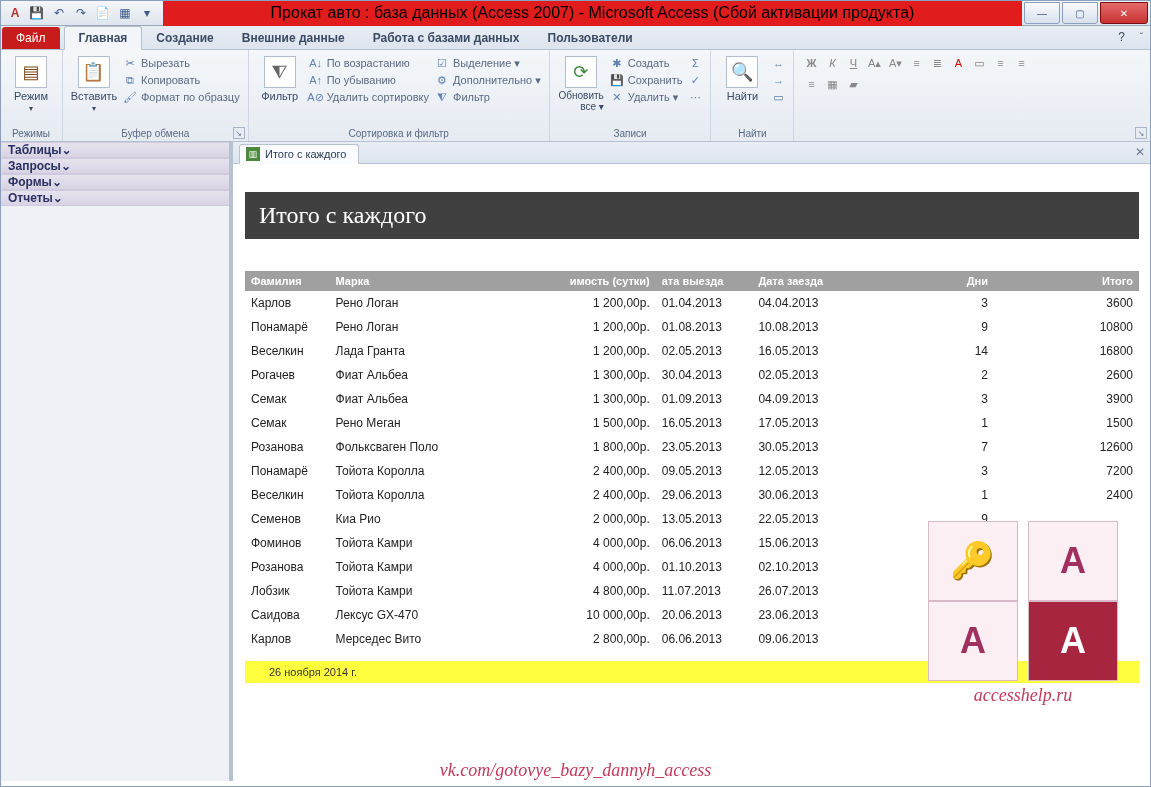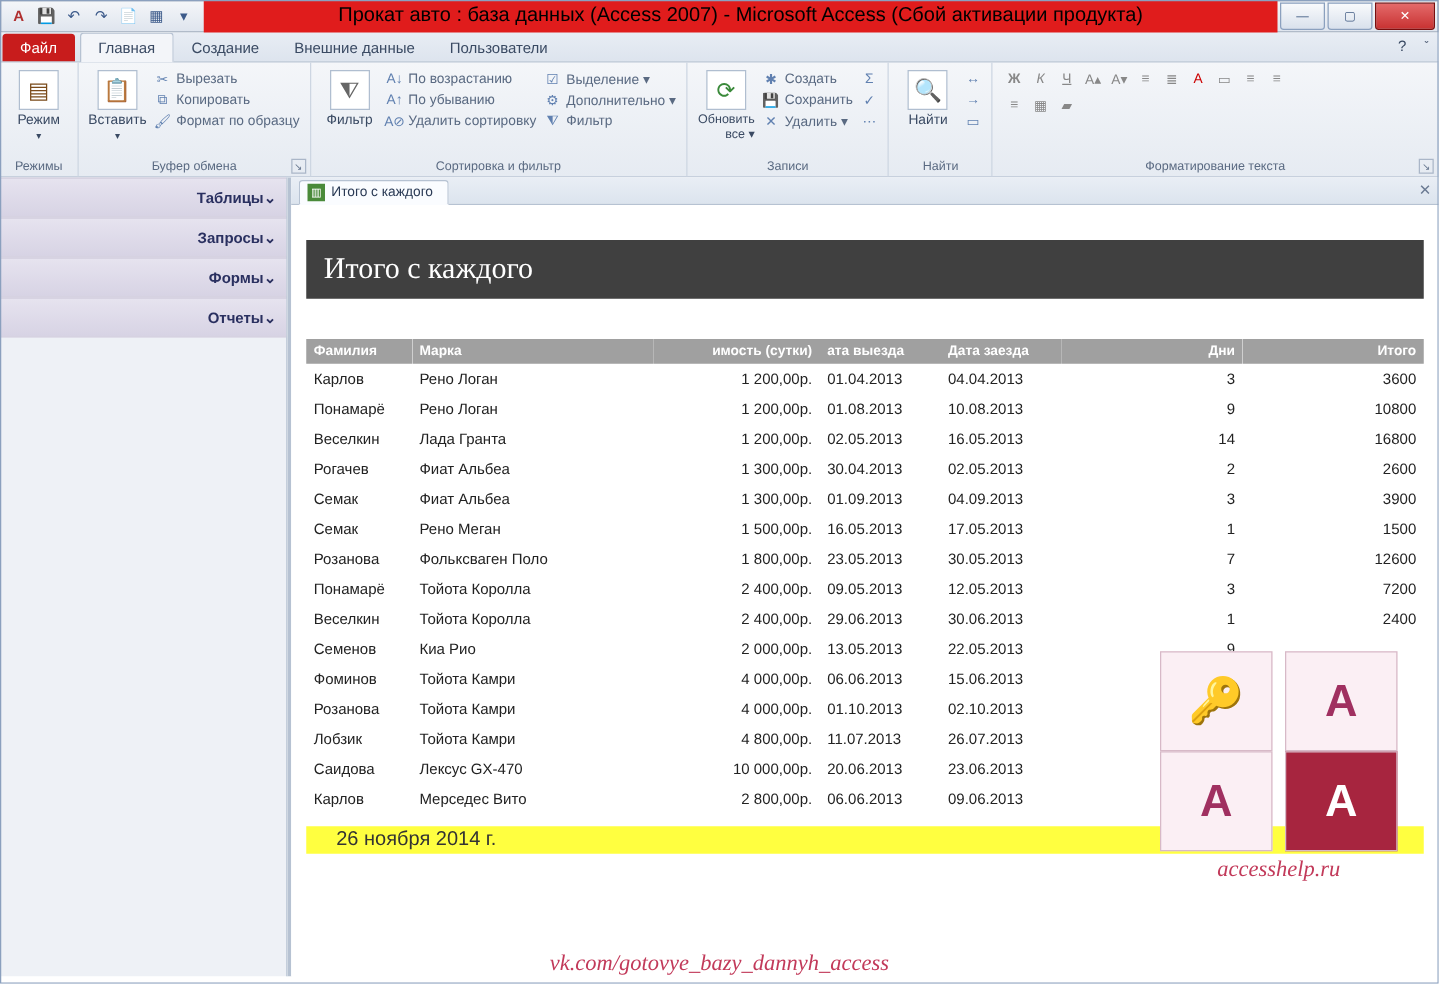--- a/index.html
+++ b/index.html
@@ -10,21 +10,21 @@
 .qat { display: flex; gap: 2px; padding: 0 4px; align-items: center; height: 100%; }
 .qat-btn { width: 20px; height: 20px; display: flex; align-items: center; justify-content: center; color: #3c5a8a; font-size: 12px; }
 .title-strip { flex: 1; height: 34px; background: #e01c1c; display: flex; align-items: center; justify-content: center; color: #000; font-size: 16px; margin: 0 2px; }
 .winbtns { display: flex; height: 100%; }
 .winbtn { width: 36px; height: 22px; margin-top: 1px; background: linear-gradient(#f9fafc,#d9e1ec); border: 1px solid #8ba0be; border-radius: 0 0 3px 3px; display: flex; align-items: center; justify-content: center; font-size: 10px; color: #405b82; margin-right: 2px; }
 .winbtn.close { background: linear-gradient(#e46a6a,#c83232); color: #fff; border-color: #7a0d0d; width: 48px; }
 
 
 .ribbon-tabs { height: 24px; background: linear-gradient(#e8edf4,#dde4ee); display: flex; align-items: flex-end; border-bottom: 1px solid #b6c2d2; padding-left: 2px; position: relative; }
 .file-tab { background: #c81c1c; color: #fff; font-size: 12px; padding: 4px 14px; border-radius: 3px 3px 0 0; margin-right: 4px; height: 22px; display: flex; align-items: center; }
-.tab { font-size: 12px; color: #3a4a63; padding: 4px 14px; cursor: default; }
+.tab { font-size: 12px; color: #3a4a63; padding: 4px 14px; cursor: default; font-weight: bold; }
 .tab.active { background: #f3f5f9; border: 1px solid #b6c2d2; border-bottom: 1px solid #f3f5f9; border-radius: 3px 3px 0 0; margin-bottom: -1px; }
 .help-q { position: absolute; right: 26px; top: 4px; color: #3a4a63; font-size: 12px; }
 .collapse-caret { position: absolute; right: 8px; top: 6px; color: #3a4a63; font-size: 10px; }
 
 
 .ribbon { height: 92px; background: linear-gradient(#f4f6f9,#e6ebf2); border-bottom: 1px solid #b6c2d2; display: flex; font-size: 11px; color: #3a4a63; }
 .rgroup { border-right: 1px solid #cdd6e2; padding: 4px 8px 2px 8px; display: flex; flex-direction: column; justify-content: space-between; position: relative; }
 .rgroup-label { text-align: center; font-size: 10px; color: #5a6a82; padding-top: 2px; }
 .rgroup-body { display: flex; gap: 6px; flex: 1; }
 .bigbtn { width: 46px; display: flex; flex-direction: column; align-items: center; gap: 2px; padding-top: 2px; }
@@ -33,36 +33,36 @@
 .smallbtn { display: flex; align-items: center; gap: 4px; font-size: 11px; color: #5a6a82; white-space: nowrap; }
 .smallbtn .sic { width: 14px; height: 14px; display: inline-flex; align-items: center; justify-content: center; font-size: 11px; color: #6080b0; }
 .launcher { position: absolute; bottom: 2px; right: 3px; width: 12px; height: 12px; border: 1px solid #aab6c8; font-size: 8px; display: flex; align-items: center; justify-content: center; color: #6a7a92; }
 .fmtbtn { width: 18px; height: 18px; display: inline-flex; align-items: center; justify-content: center; font-size: 11px; color: #888; border: 0; }
 
 
 .workspace { display: flex; height: calc(787px - 26px - 24px - 92px - 6px); }
 .navpane { width: 230px; background: #eef1f6; border-right: 1px solid #b6c2d2; font-size: 12px; }
 .nav-header { height: 24px; display: flex; align-items: center; justify-content: space-between; padding: 0 8px; background: linear-gradient(#f4f6fa,#e2e7ef); border-bottom: 1px solid #cdd6e2; color: #2a3a55; }
 .nav-header .ctl { display: flex; gap: 4px; color: #4a5a75; font-size: 10px; }
-.nav-cat { height: 32px; display: flex; align-items: center; justify-content: flex-end; padding: 0 8px; background: linear-gradient(#e6e3ef,#d7d3e4); border-top: 1px solid #cfcadc; border-bottom: 1px solid #cfcadc; color: #2a3060; font-weight: bold; }
+.nav-cat { height: 16px; display: flex; align-items: center; justify-content: flex-start; padding: 0 8px; background: linear-gradient(#e6e3ef,#d7d3e4); border-top: 1px solid #cfcadc; border-bottom: 1px solid #cfcadc; color: #2a3060; font-weight: bold; }
 
 
 .docarea { flex: 1; background: #fff; position: relative; border-left: 3px solid #b6c2d2; }
 .doc-tabs { height: 22px; background: linear-gradient(#e9eef5,#dce4ee); border-bottom: 1px solid #b6c2d2; display: flex; align-items: flex-end; padding-left: 6px; position: relative; }
 .doc-tab { background: #fafcff; border: 1px solid #b6c2d2; border-bottom: 1px solid #fafcff; font-size: 11px; padding: 2px 12px 2px 6px; border-radius: 3px 3px 0 0; display: flex; align-items: center; gap: 5px; margin-bottom: -1px; color: #2a3a55; }
 .doc-tab .ricon { width: 14px; height: 14px; background: #4a8a3a; color: #fff; font-size: 9px; display: flex; align-items: center; justify-content: center; }
 .doc-close { position: absolute; right: 6px; top: 3px; color: #6a7a92; font-size: 12px; }
 
 .report-canvas { position: absolute; top: 22px; left: 0; right: 0; bottom: 0; overflow: hidden; background: #fff; padding: 28px 12px 0 12px; }
 .report-title { background: #404040; color: #fff; font-family: Georgia, serif; font-size: 24px; padding: 10px 14px; }
 .rgrid { width: 100%; font-size: 12px; border-collapse: collapse; margin-top: 32px; }
 .rgrid th { background: #a0a0a0; color: #fff; font-weight: bold; text-align: left; padding: 4px 6px; font-size: 11px; white-space: nowrap; overflow: hidden; }
 .rgrid th.num, .rgrid td.num { text-align: right; }
 .rgrid td { padding: 5px 6px; color: #222; white-space: nowrap; overflow: hidden; }
-.rfooter { background: #ffff40; height: 22px; display: flex; align-items: center; justify-content: space-between; padding: 0 24px; font-size: 16px; color: #333; margin-top: 10px; }
+.rfooter { background: #ffff40; height: 22px; display: flex; align-items: center; justify-content: space-between; padding: 0 24px; font-size: 11px; color: #333; margin-top: 10px; }
 
 .watermark { position: absolute; right: 18px; bottom: 60px; width: 220px; height: 200px; display: flex; flex-direction: column; align-items: center; pointer-events: none; }
 .wm-row { display: flex; gap: 10px; }
 .wm-ic { width: 90px; height: 80px; border: 1px solid #d7b9c7; background: #fbeff4; display: flex; align-items: center; justify-content: center; color: #a03060; font-size: 36px; font-weight: bold; }
 .wm-text { color: #c23a5a; font-size: 18px; font-style: italic; font-family: Georgia, serif; margin-top: 4px; }
 
 .promo { position: absolute; bottom: 6px; left: 0; right: 0; text-align: center; color: #c23a5a; font-family: Liberation Serif, serif; font-style: italic; font-size: 18px; }
 
 .shadow-frame { position: absolute; inset: 0; pointer-events: none; box-shadow: 0 0 0 1px #8ba0be inset; }
 </style>
@@ -85,20 +85,21 @@
     <div class="winbtn">▢</div>
     <div class="winbtn close">✕</div>
   </div>
 </div>
 
 <div class="ribbon-tabs">
   <div class="file-tab">Файл</div>
   <div class="tab active">Главная</div>
   <div class="tab">Создание</div>
   <div class="tab">Внешние данные</div>
+  <div class="tab">Работа с базами данных</div>
   <div class="tab">Пользователи</div>
   <span class="collapse-caret">ˇ</span>
   <span class="help-q">?</span>
 </div>
 
 <div class="ribbon">
 
   <div class="rgroup">
     <div class="rgroup-body">
       <div class="bigbtn">
@@ -240,21 +241,20 @@
       <span class="fmtbtn">≡</span>
       <span class="fmtbtn">≣</span>
       <span class="fmtbtn" style="color:#c00">A</span>
       <span class="fmtbtn">▭</span>
       <span class="fmtbtn">≡</span>
       <span class="fmtbtn">≡</span>
       <span class="fmtbtn">≡</span>
       <span class="fmtbtn">▦</span>
       <span class="fmtbtn">▰</span>
     </div>
-    <div class="rgroup-label">Форматирование текста</div>
     <div class="launcher">↘</div>
   </div>
 </div>
 
 <div class="workspace">
   <div class="navpane">
     <div class="nav-cat">
         <span>Таблицы</span>
         <span>⌄</span>
       </div>

